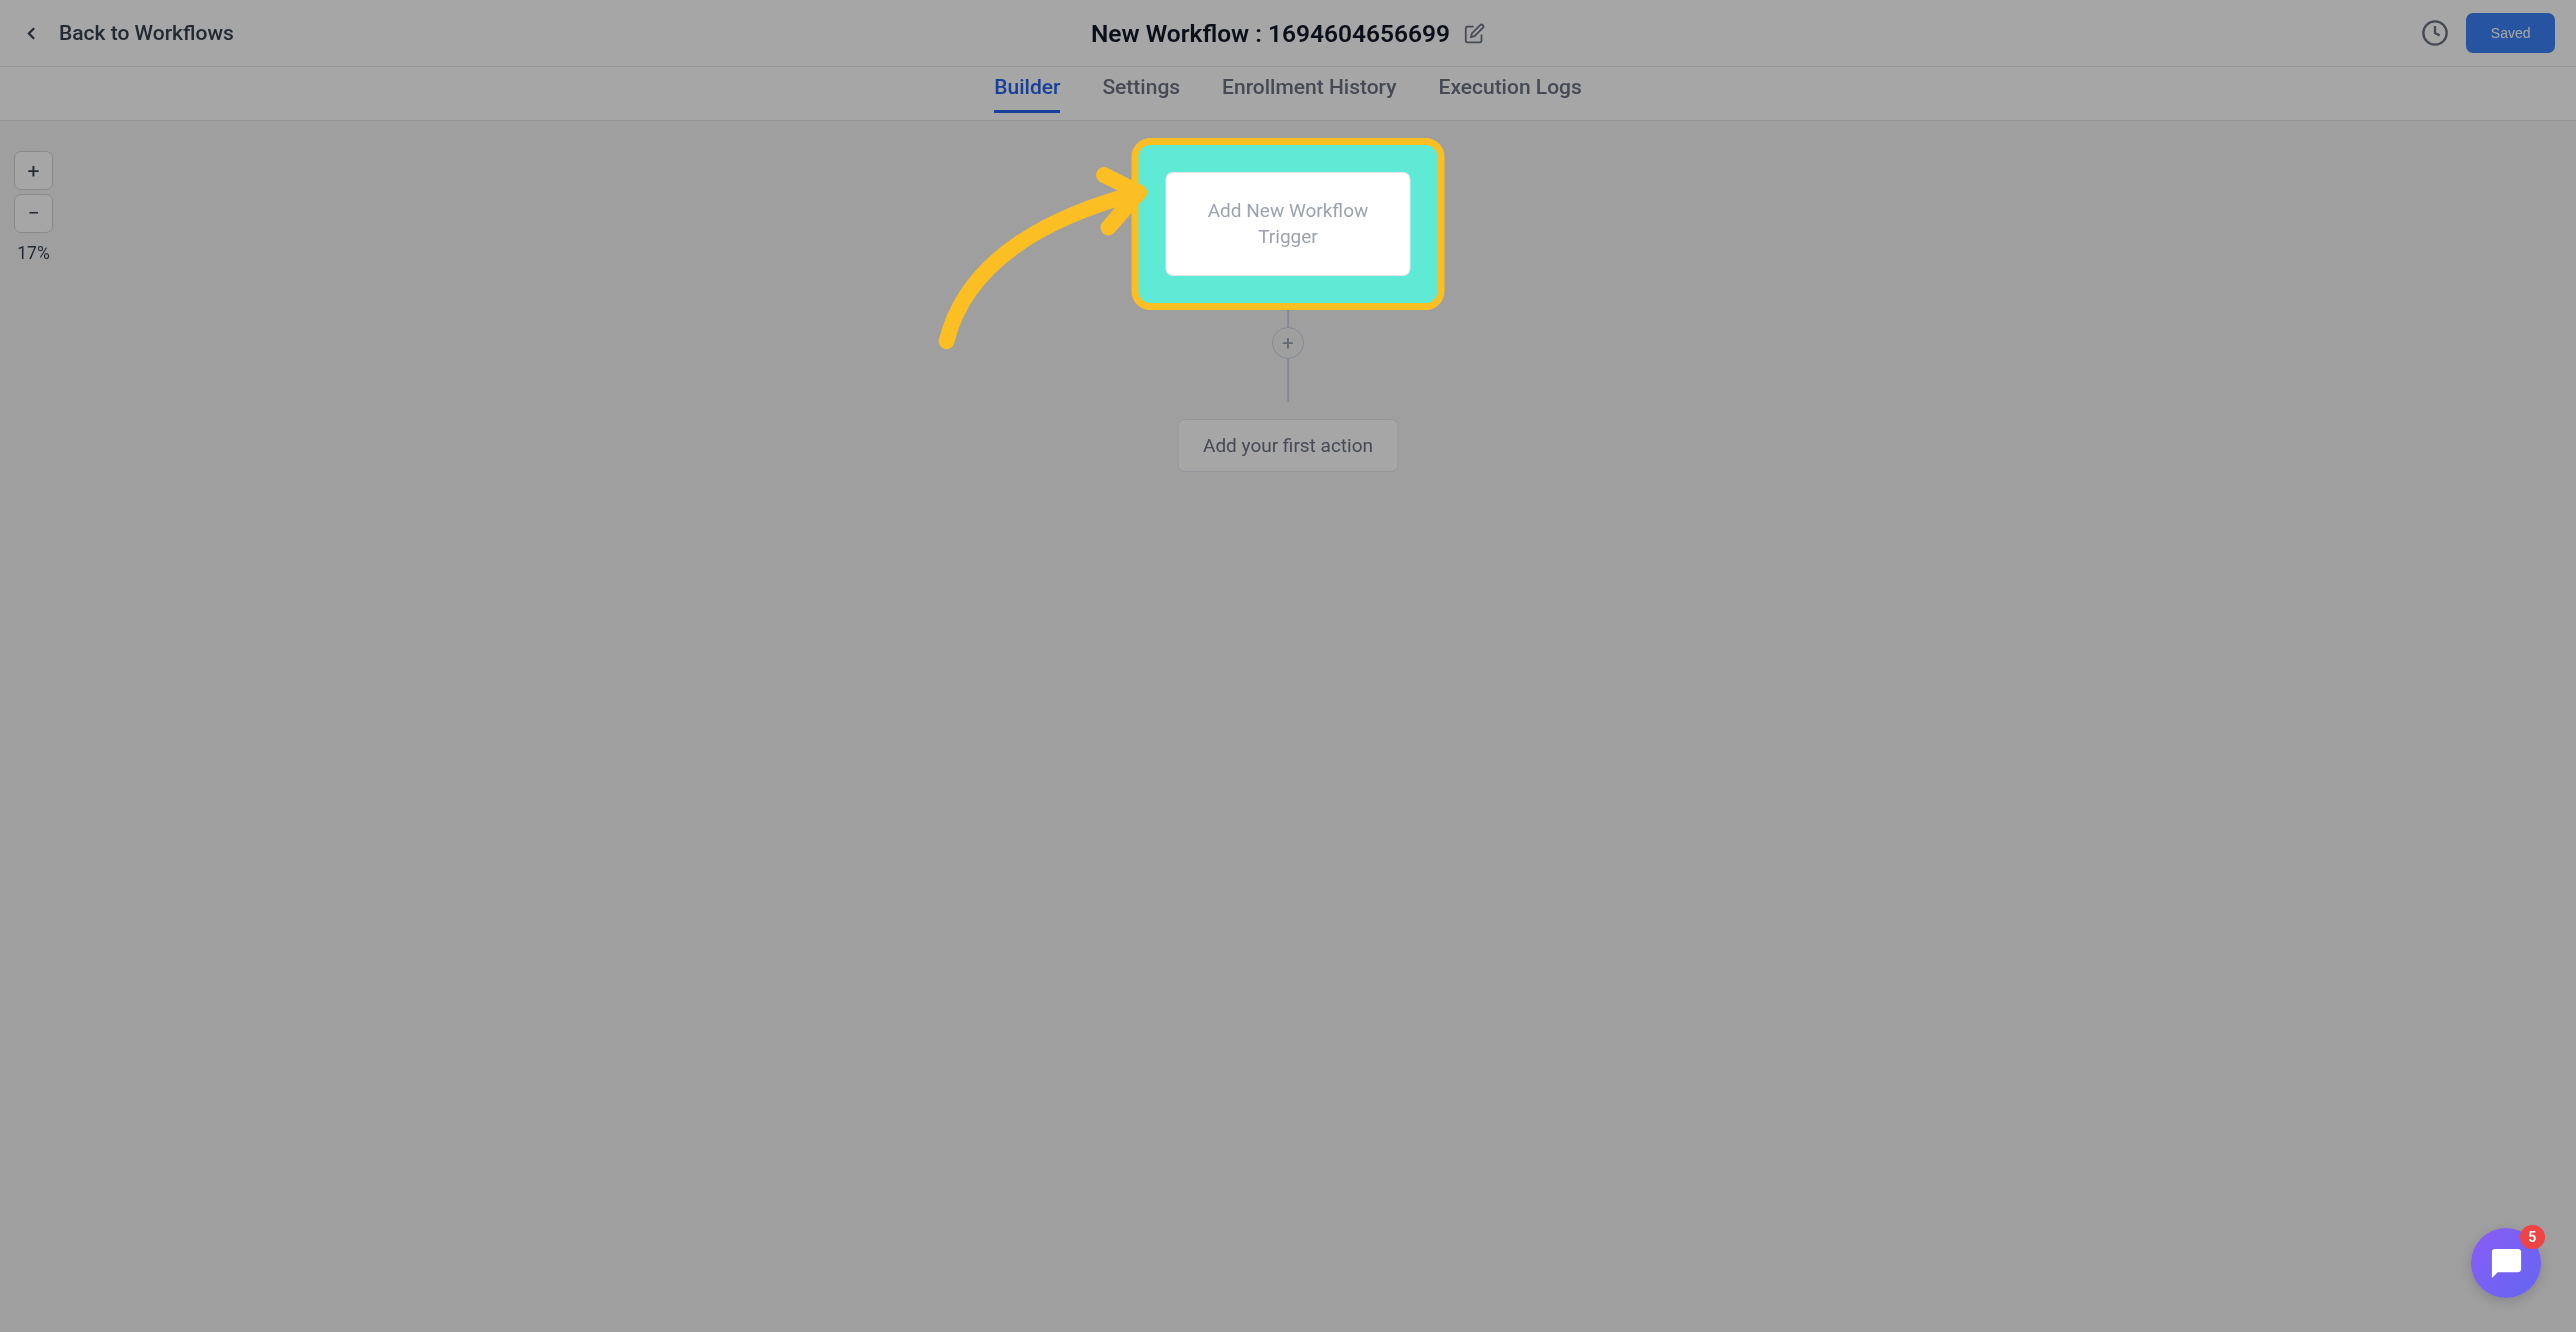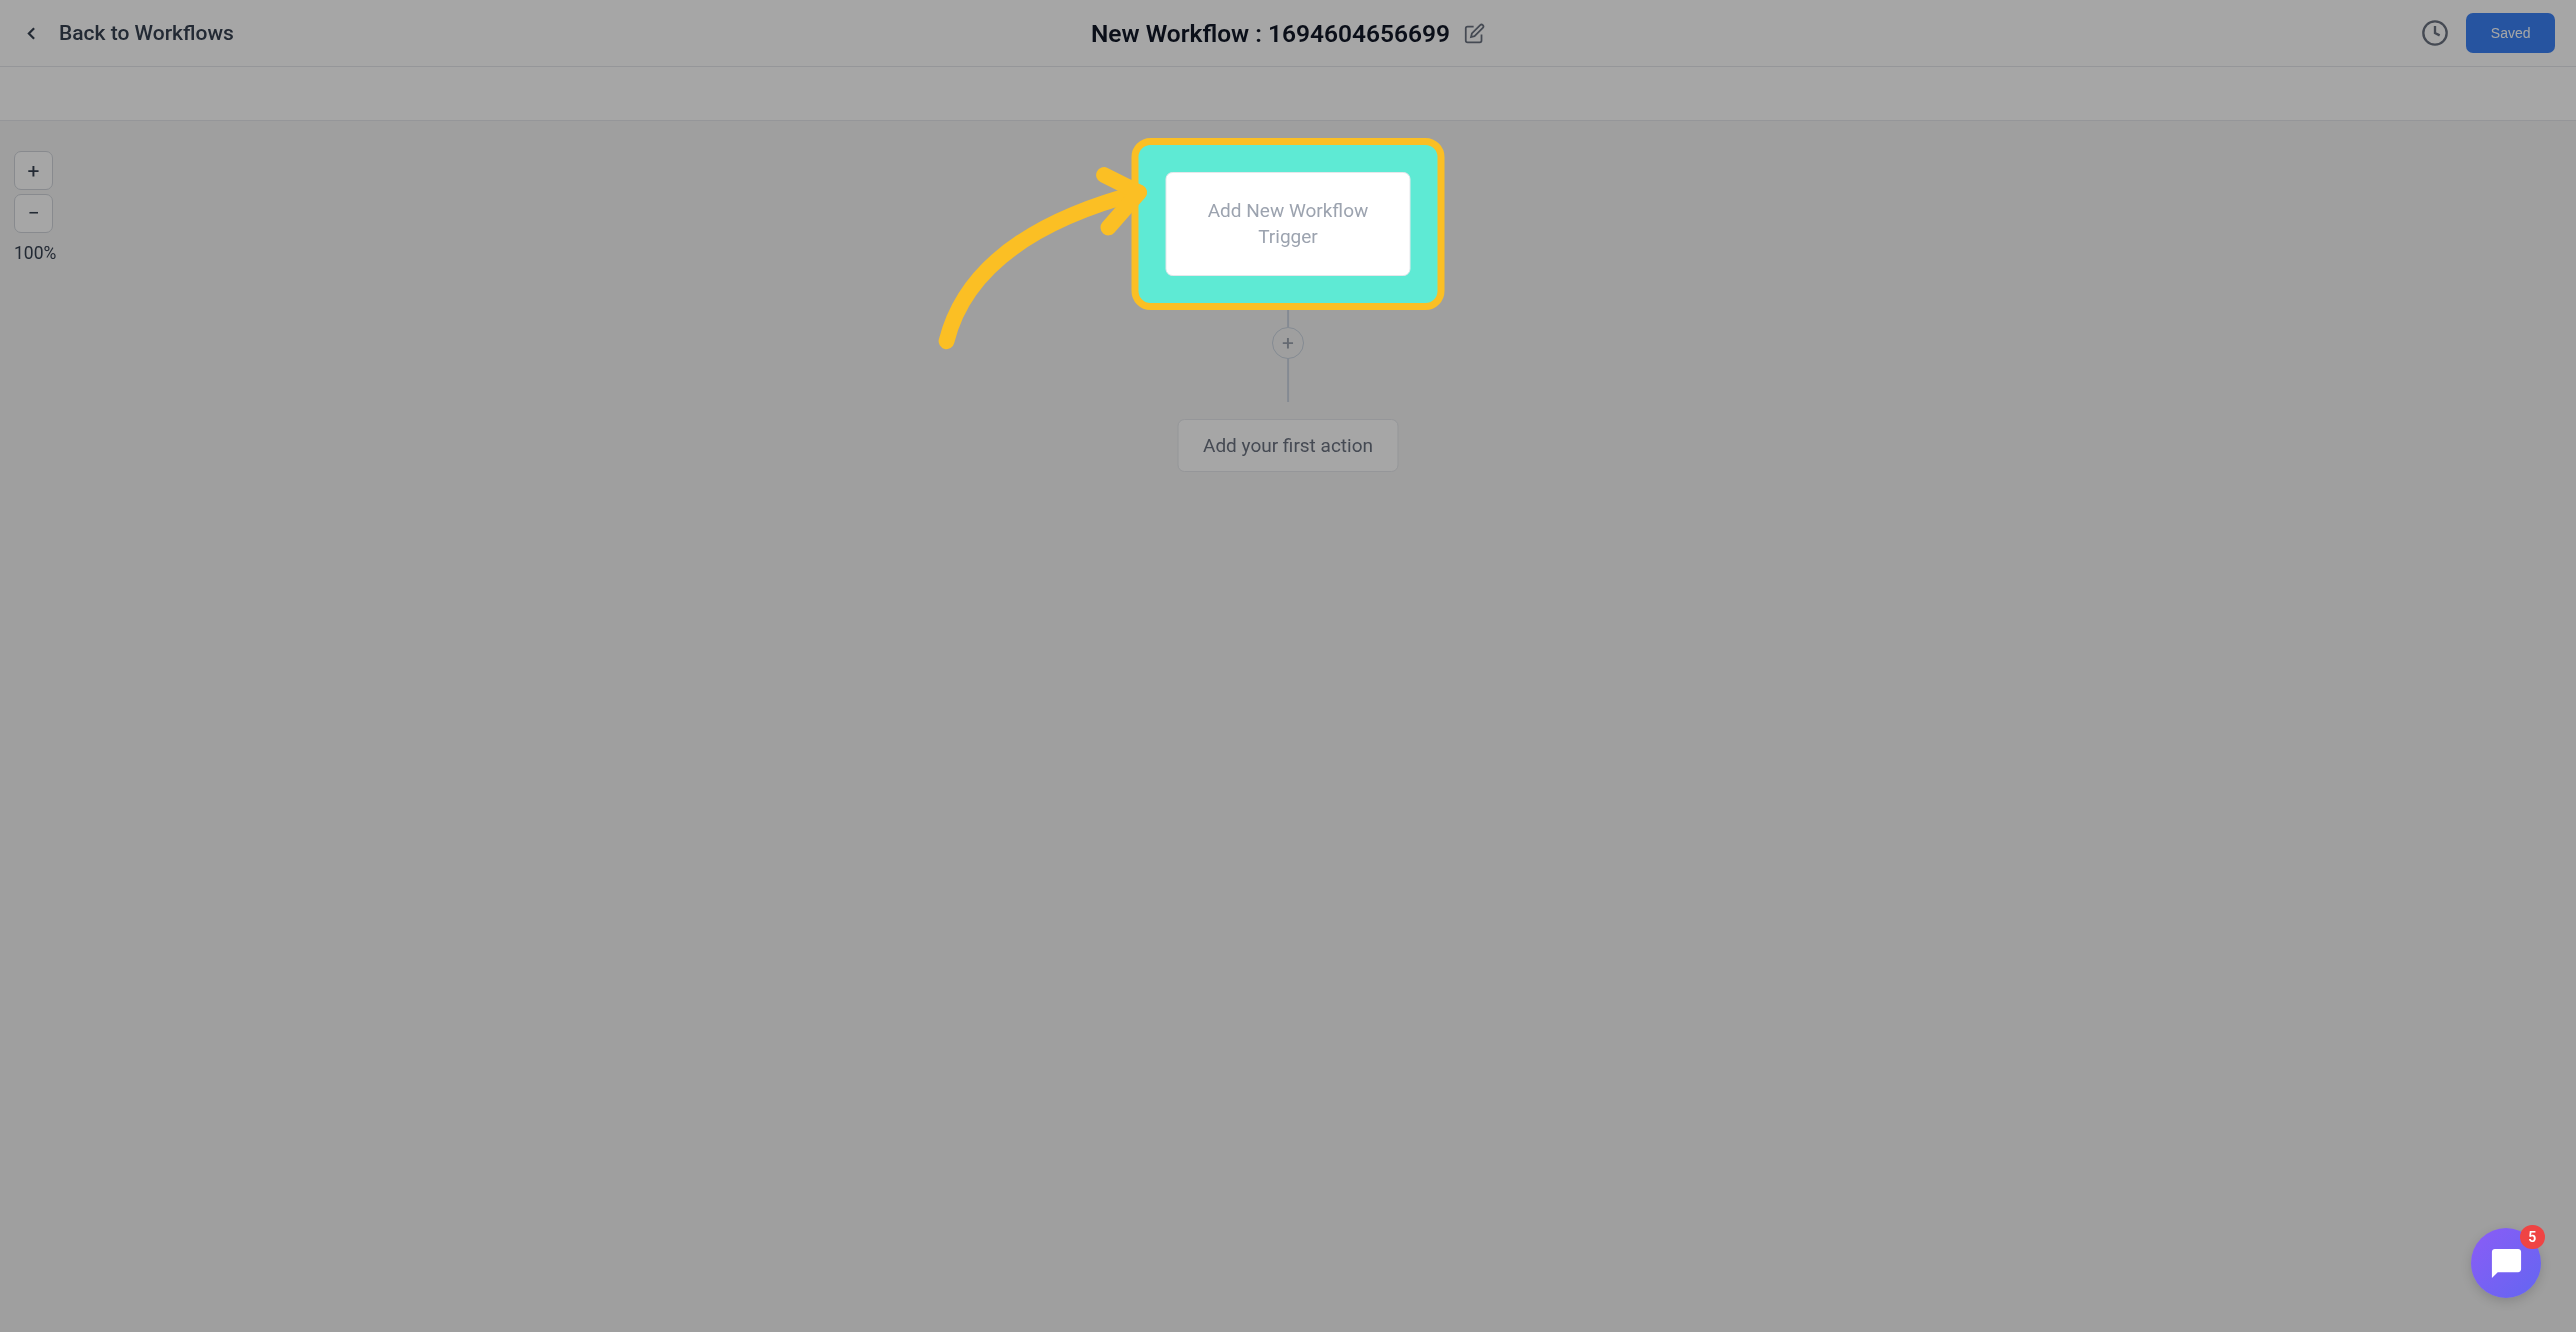--- a/index.html
+++ b/index.html
@@ -369,28 +369,34 @@
   <div class="header-right">
     <svg class="history-icon" viewBox="0 0 24 24" fill="none" stroke="currentColor" stroke-width="2">
       <circle cx="12" cy="12" r="10"></circle>
       <polyline points="12 6 12 12 16 14"></polyline>
     </svg>
     <button class="saved-button">Saved</button>
   </div>
 </div>
 
 <div class="tabs-bar">
+  <div class="tabs-center">
+    <div class="tab-item active">Builder</div>
+    <div class="tab-item">Settings</div>
+    <div class="tab-item">Enrollment History</div>
+    <div class="tab-item">Execution Logs</div>
+  </div>
 
 </div>
 
 <div class="canvas-area">
   <div class="zoom-controls">
     <div class="zoom-btn">+</div>
     <div class="zoom-btn">−</div>
-    <div class="zoom-level">100%</div>
+    <div class="zoom-level">17%</div>
   </div>
 
   <div class="connector-line"></div>
   <div class="plus-circle">+</div>
   <div class="connector-line2"></div>
   <div class="first-action-box">Add your first action</div>
 </div>
 
 <div class="dim-overlay"></div>
 

